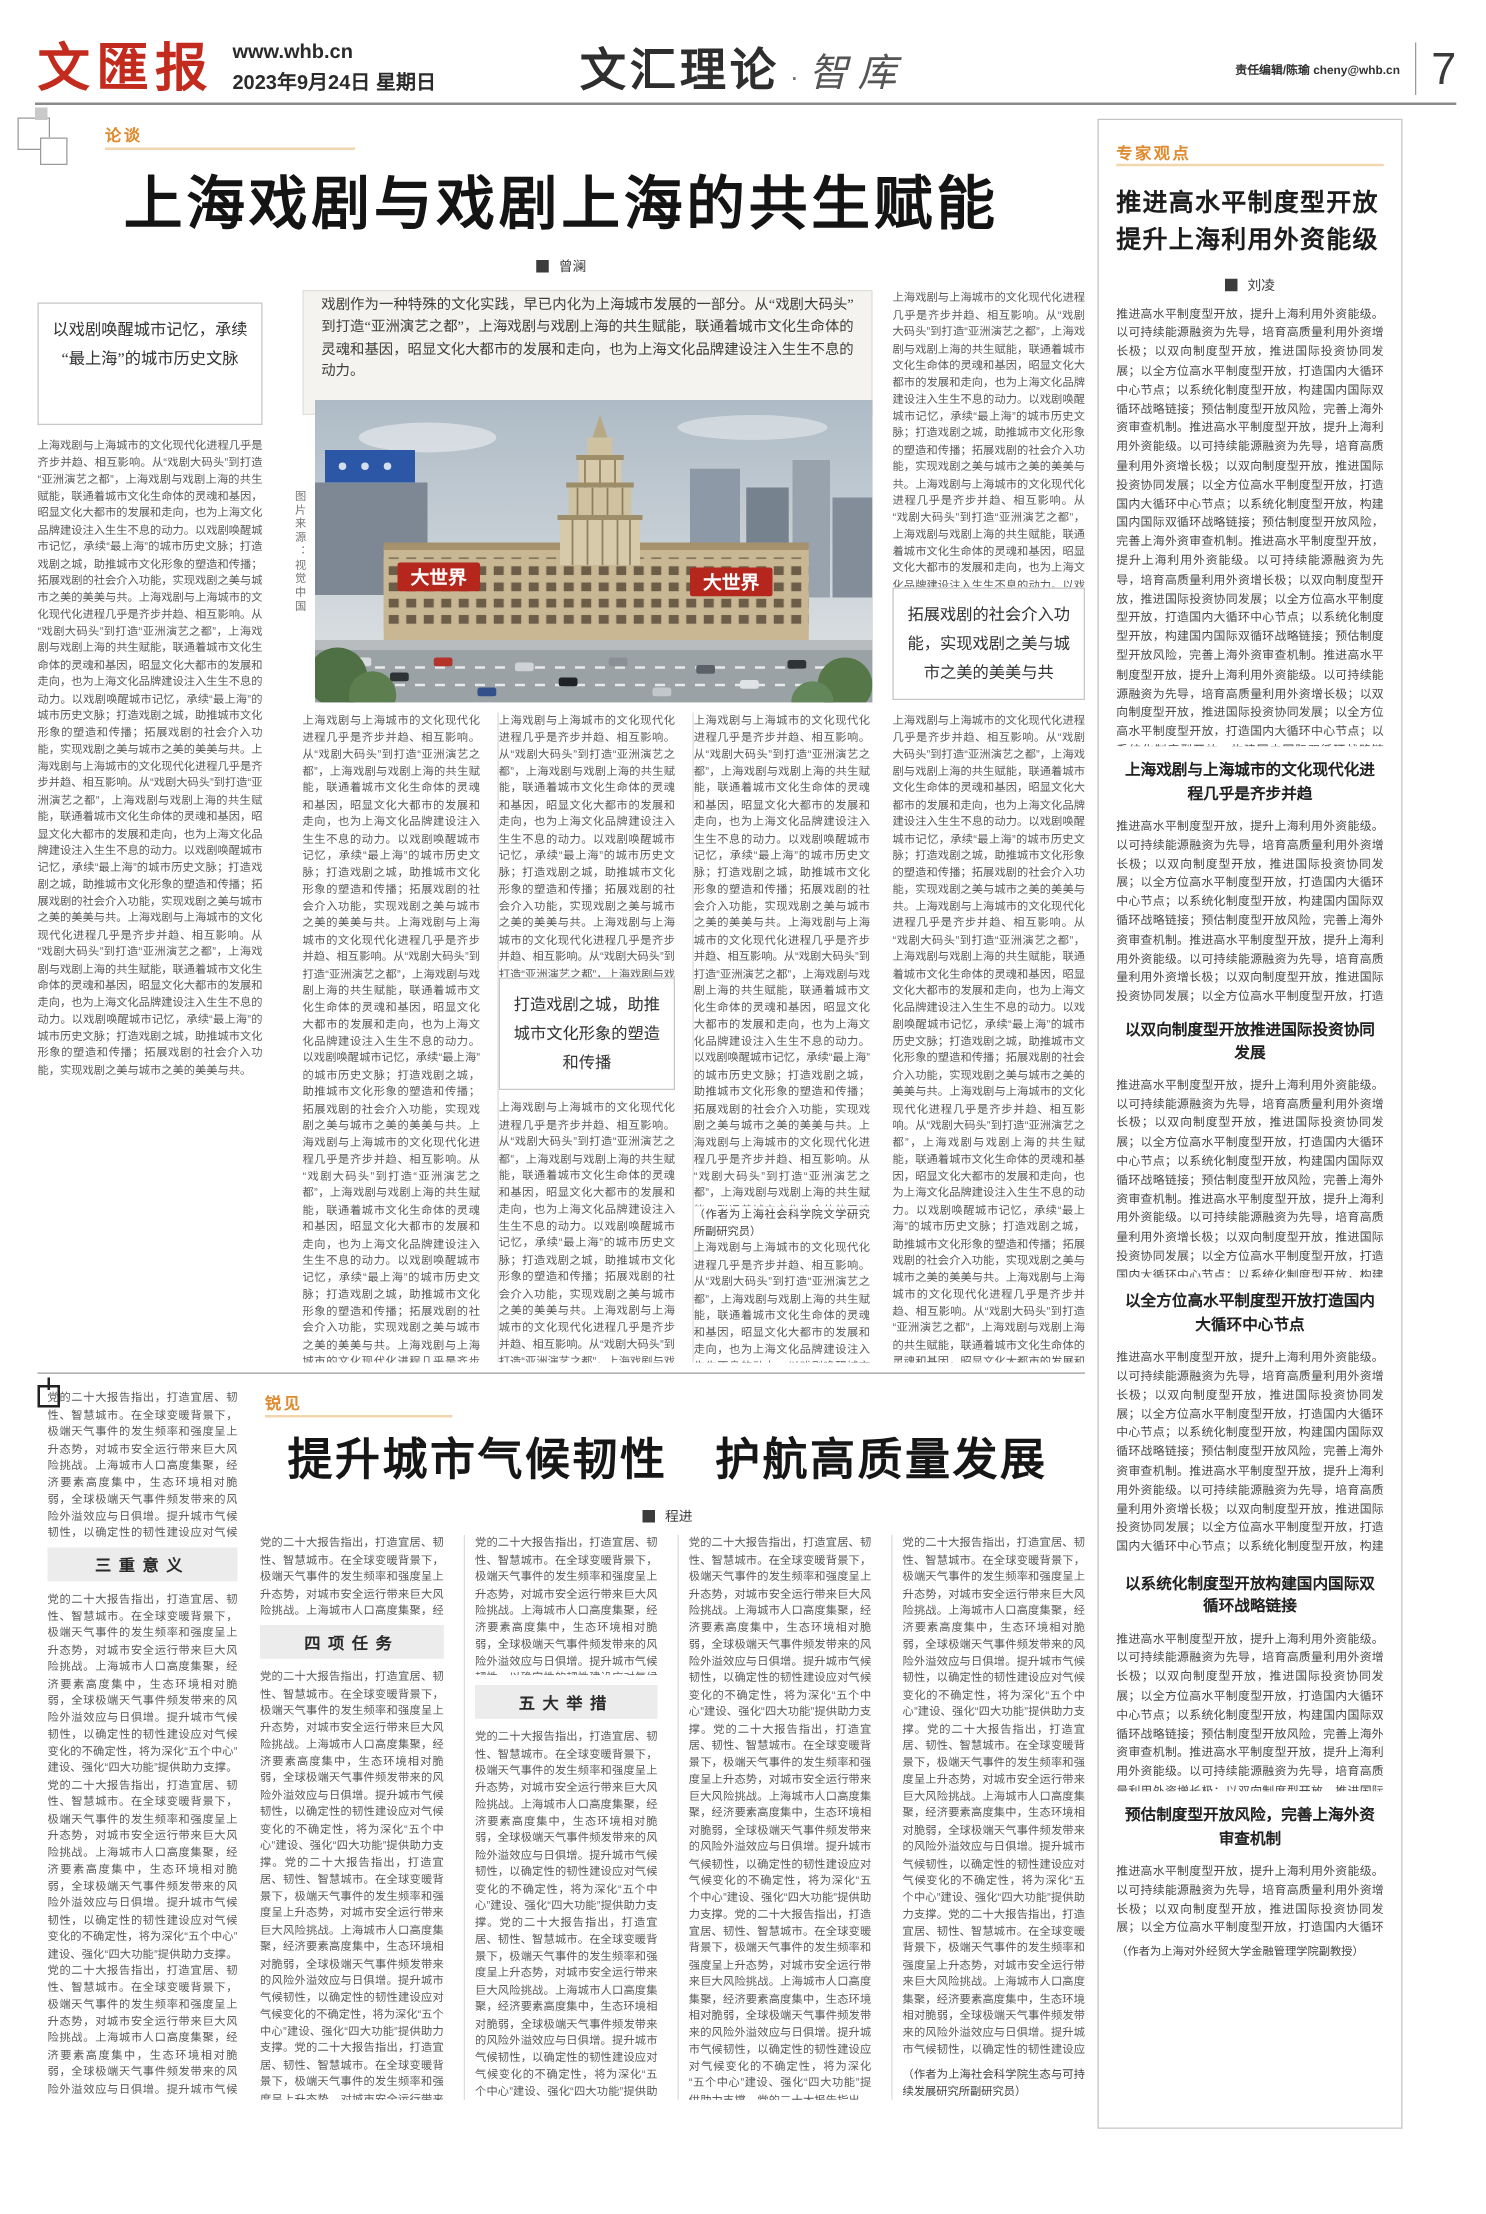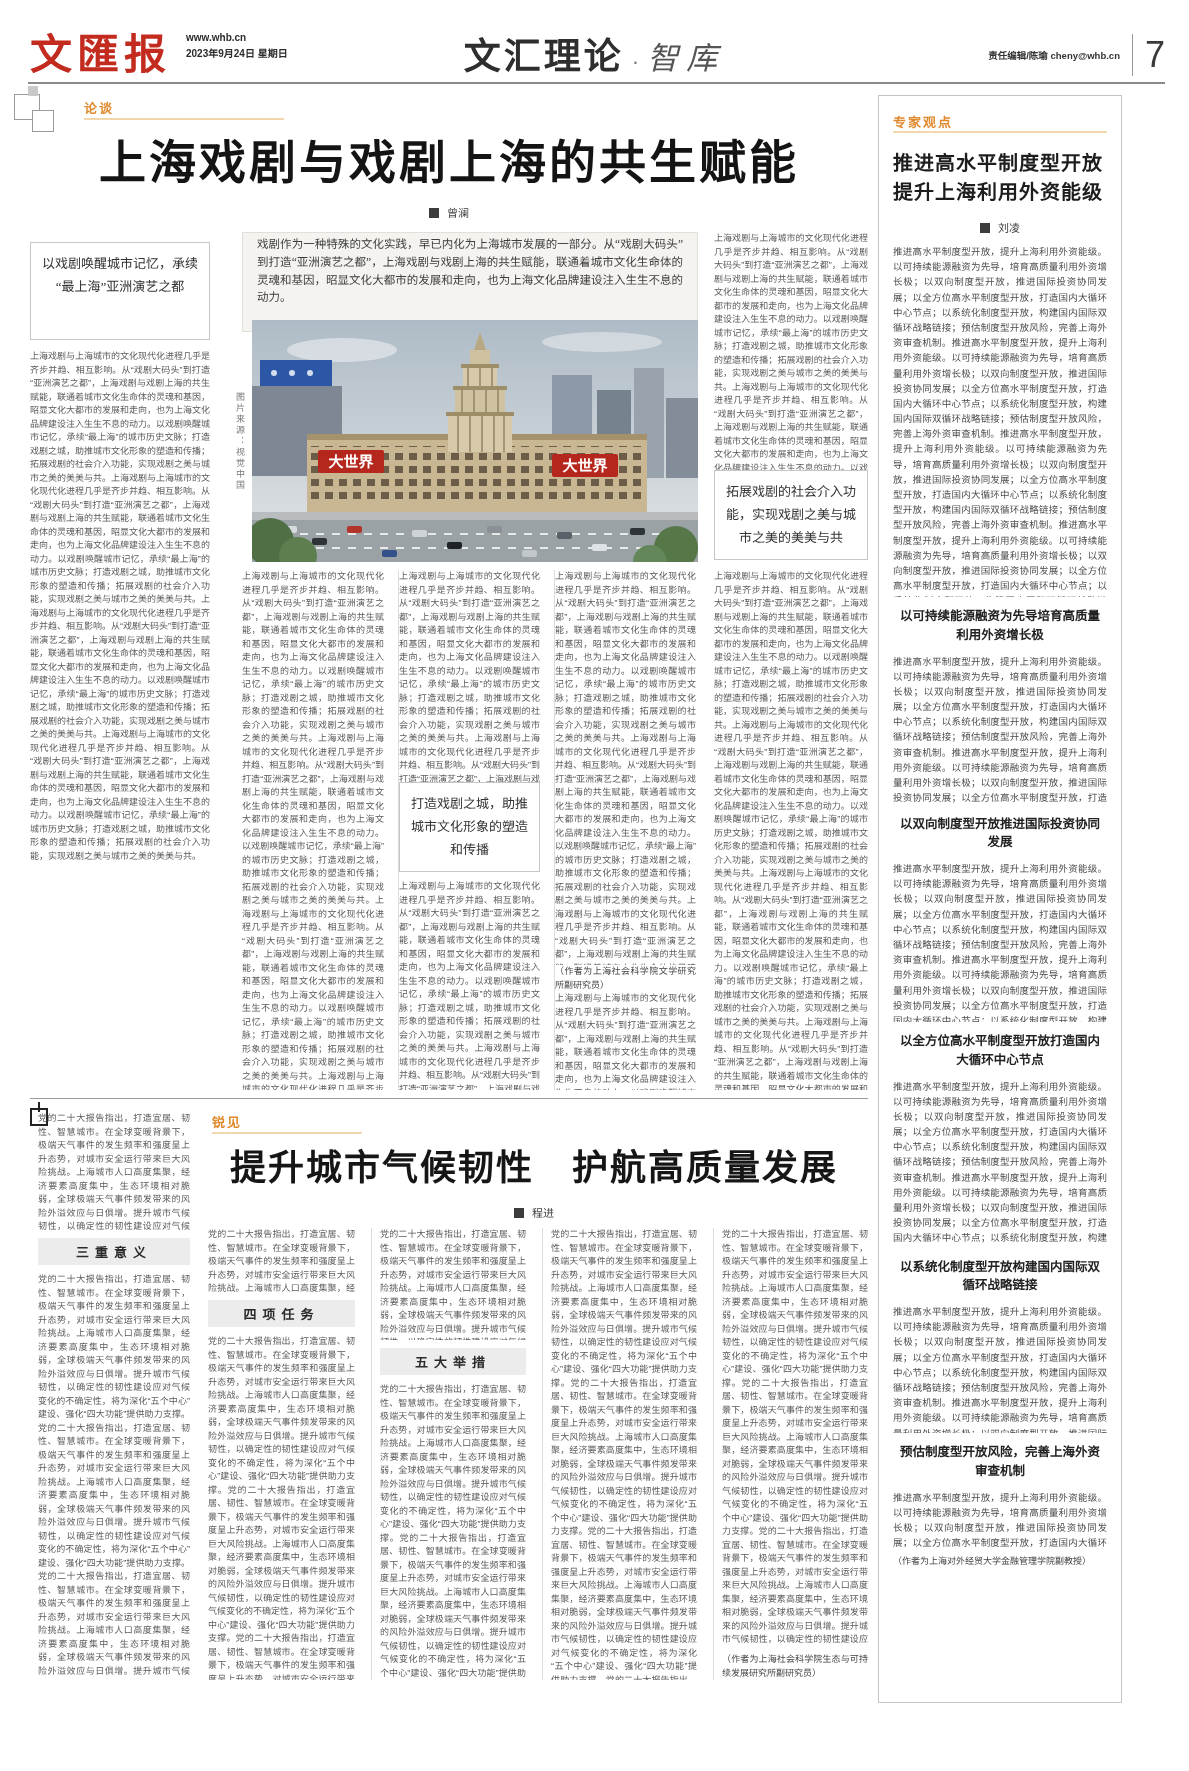--- a/index.html
+++ b/index.html
@@ -4,21 +4,21 @@
 <style>
   * { margin:0; padding:0; box-sizing:border-box; }
   html,body { background:#ffffff; }
   body { width:1189px; height:1771px; position:relative; overflow:hidden;
          font-family:"Liberation Sans","DejaVu Sans",sans-serif; color:#4a4a4a; }
   .abs { position:absolute; }
 
   
   .logo { left:30px; top:20px; font-family:"Liberation Serif","DejaVu Serif",serif;
           font-weight:900; font-size:42px; color:#c32b1f; letter-spacing:5px; }
-  .hmeta { left:186px; top:30px; font-size:10px; font-weight:bold; color:#2b2b2b; line-height:1.55; }
+  .hmeta { left:186px; top:30px; font-size:16px; font-weight:bold; color:#2b2b2b; line-height:1.55; }
   .htitle { left:0; right:0; top:26px; text-align:center; }
   .htitle .t1 { font-size:37px; font-weight:900; color:#2e2e2e; letter-spacing:3px; }
   .htitle .dot { font-size:22px; color:#777; margin:0 8px; }
   .htitle .t2 { font-size:31px; font-weight:400; color:#555; letter-spacing:8px;font-style:italic; }
   .hright { right:24px; top:34px; display:flex; align-items:center; gap:12px;margin-left:10px; }
   .hright .ed { font-size:9.5px; color:#333; font-weight:bold; }
   .hright .vdiv { width:1px; height:42px; background:#9a9a9a; }
   .hright .pnum { font-size:36px; color:#3a3a3a; font-weight:400; }
   .hrule { left:28px; top:82px; width:1137px; height:2px; background:#8a8a8a; }
 
@@ -128,21 +128,21 @@
 </div>
 
 <div class="abs main">
   <div class="seclabel lab">论谈</div>
   <div class="labelline labline"></div>
   <h1 class="headline">上海戏剧与戏剧上海的共生赋能</h1>
   <div class="byline">
     <span class="sq"></span><span>曾澜</span>
   </div>
 
-  <div class="pullbox quotebox">以戏剧唤醒城市记忆，承续“最上海”亚洲演艺之都</div>
+  <div class="pullbox quotebox">以戏剧唤醒城市记忆，承续“最上海”的城市历史文脉</div>
   <div class="bodytext lcol">上海戏剧与上海城市的文化现代化进程几乎是齐步并趋、相互影响。从“戏剧大码头”到打造“亚洲演艺之都”，上海戏剧与戏剧上海的共生赋能，联通着城市文化生命体的灵魂和基因，昭显文化大都市的发展和走向，也为上海文化品牌建设注入生生不息的动力。以戏剧唤醒城市记忆，承续“最上海”的城市历史文脉；打造戏剧之城，助推城市文化形象的塑造和传播；拓展戏剧的社会介入功能，实现戏剧之美与城市之美的美美与共。上海戏剧与上海城市的文化现代化进程几乎是齐步并趋、相互影响。从“戏剧大码头”到打造“亚洲演艺之都”，上海戏剧与戏剧上海的共生赋能，联通着城市文化生命体的灵魂和基因，昭显文化大都市的发展和走向，也为上海文化品牌建设注入生生不息的动力。以戏剧唤醒城市记忆，承续“最上海”的城市历史文脉；打造戏剧之城，助推城市文化形象的塑造和传播；拓展戏剧的社会介入功能，实现戏剧之美与城市之美的美美与共。上海戏剧与上海城市的文化现代化进程几乎是齐步并趋、相互影响。从“戏剧大码头”到打造“亚洲演艺之都”，上海戏剧与戏剧上海的共生赋能，联通着城市文化生命体的灵魂和基因，昭显文化大都市的发展和走向，也为上海文化品牌建设注入生生不息的动力。以戏剧唤醒城市记忆，承续“最上海”的城市历史文脉；打造戏剧之城，助推城市文化形象的塑造和传播；拓展戏剧的社会介入功能，实现戏剧之美与城市之美的美美与共。上海戏剧与上海城市的文化现代化进程几乎是齐步并趋、相互影响。从“戏剧大码头”到打造“亚洲演艺之都”，上海戏剧与戏剧上海的共生赋能，联通着城市文化生命体的灵魂和基因，昭显文化大都市的发展和走向，也为上海文化品牌建设注入生生不息的动力。以戏剧唤醒城市记忆，承续“最上海”的城市历史文脉；打造戏剧之城，助推城市文化形象的塑造和传播；拓展戏剧的社会介入功能，实现戏剧之美与城市之美的美美与共。</div>
 
   <div class="introbox">戏剧作为一种特殊的文化实践，早已内化为上海城市发展的一部分。从“戏剧大码头”到打造“亚洲演艺之都”，上海戏剧与戏剧上海的共生赋能，联通着城市文化生命体的灵魂和基因，昭显文化大都市的发展和走向，也为上海文化品牌建设注入生生不息的动力。</div>
 
   <div class="photo">
     <svg width="446" height="242" viewBox="0 0 446 242">
       <defs>
         <linearGradient id="sky" x1="0" y1="0" x2="0" y2="1">
           <stop offset="0" stop-color="#aebbc6"></stop>
             <stop offset="1" stop-color="#e2e5e6"></stop>
@@ -297,21 +297,21 @@
   <div class="seclabel">专家观点</div>
   <div class="labelline"></div>
   <div class="sb-headline">
     <div>推进高水平制度型开放</div>
     <div>提升上海利用外资能级</div>
   </div>
   <div class="byline">
     <span class="sq"></span><span>刘凌</span>
   </div>
   <div class="sbtext sb1">推进高水平制度型开放，提升上海利用外资能级。以可持续能源融资为先导，培育高质量利用外资增长极；以双向制度型开放，推进国际投资协同发展；以全方位高水平制度型开放，打造国内大循环中心节点；以系统化制度型开放，构建国内国际双循环战略链接；预估制度型开放风险，完善上海外资审查机制。推进高水平制度型开放，提升上海利用外资能级。以可持续能源融资为先导，培育高质量利用外资增长极；以双向制度型开放，推进国际投资协同发展；以全方位高水平制度型开放，打造国内大循环中心节点；以系统化制度型开放，构建国内国际双循环战略链接；预估制度型开放风险，完善上海外资审查机制。推进高水平制度型开放，提升上海利用外资能级。以可持续能源融资为先导，培育高质量利用外资增长极；以双向制度型开放，推进国际投资协同发展；以全方位高水平制度型开放，打造国内大循环中心节点；以系统化制度型开放，构建国内国际双循环战略链接；预估制度型开放风险，完善上海外资审查机制。推进高水平制度型开放，提升上海利用外资能级。以可持续能源融资为先导，培育高质量利用外资增长极；以双向制度型开放，推进国际投资协同发展；以全方位高水平制度型开放，打造国内大循环中心节点；以系统化制度型开放，构建国内国际双循环战略链接；预估制度型开放风险，完善上海外资审查机制。</div>
-  <div class="sbsub">以可持续能源融资为先导培育高质量利用外资增长极</div>
+  <div class="sbsub">上海戏剧与上海城市的文化现代化进程几乎是齐步并趋</div>
   <div class="sbtext sb2">推进高水平制度型开放，提升上海利用外资能级。以可持续能源融资为先导，培育高质量利用外资增长极；以双向制度型开放，推进国际投资协同发展；以全方位高水平制度型开放，打造国内大循环中心节点；以系统化制度型开放，构建国内国际双循环战略链接；预估制度型开放风险，完善上海外资审查机制。推进高水平制度型开放，提升上海利用外资能级。以可持续能源融资为先导，培育高质量利用外资增长极；以双向制度型开放，推进国际投资协同发展；以全方位高水平制度型开放，打造国内大循环中心节点；以系统化制度型开放，构建国内国际双循环战略链接；预估制度型开放风险，完善上海外资审查机制。</div>
   <div class="sbsub">以双向制度型开放推进国际投资协同发展</div>
   <div class="sbtext sb3">推进高水平制度型开放，提升上海利用外资能级。以可持续能源融资为先导，培育高质量利用外资增长极；以双向制度型开放，推进国际投资协同发展；以全方位高水平制度型开放，打造国内大循环中心节点；以系统化制度型开放，构建国内国际双循环战略链接；预估制度型开放风险，完善上海外资审查机制。推进高水平制度型开放，提升上海利用外资能级。以可持续能源融资为先导，培育高质量利用外资增长极；以双向制度型开放，推进国际投资协同发展；以全方位高水平制度型开放，打造国内大循环中心节点；以系统化制度型开放，构建国内国际双循环战略链接；预估制度型开放风险，完善上海外资审查机制。</div>
   <div class="sbsub">以全方位高水平制度型开放打造国内大循环中心节点</div>
   <div class="sbtext sb4">推进高水平制度型开放，提升上海利用外资能级。以可持续能源融资为先导，培育高质量利用外资增长极；以双向制度型开放，推进国际投资协同发展；以全方位高水平制度型开放，打造国内大循环中心节点；以系统化制度型开放，构建国内国际双循环战略链接；预估制度型开放风险，完善上海外资审查机制。推进高水平制度型开放，提升上海利用外资能级。以可持续能源融资为先导，培育高质量利用外资增长极；以双向制度型开放，推进国际投资协同发展；以全方位高水平制度型开放，打造国内大循环中心节点；以系统化制度型开放，构建国内国际双循环战略链接；预估制度型开放风险，完善上海外资审查机制。</div>
   <div class="sbsub">以系统化制度型开放构建国内国际双循环战略链接</div>
   <div class="sbtext sb5">推进高水平制度型开放，提升上海利用外资能级。以可持续能源融资为先导，培育高质量利用外资增长极；以双向制度型开放，推进国际投资协同发展；以全方位高水平制度型开放，打造国内大循环中心节点；以系统化制度型开放，构建国内国际双循环战略链接；预估制度型开放风险，完善上海外资审查机制。推进高水平制度型开放，提升上海利用外资能级。以可持续能源融资为先导，培育高质量利用外资增长极；以双向制度型开放，推进国际投资协同发展；以全方位高水平制度型开放，打造国内大循环中心节点；以系统化制度型开放，构建国内国际双循环战略链接；预估制度型开放风险，完善上海外资审查机制。</div>
   <div class="sbsub">预估制度型开放风险，完善上海外资审查机制</div>
   <div class="sbtext sb6">推进高水平制度型开放，提升上海利用外资能级。以可持续能源融资为先导，培育高质量利用外资增长极；以双向制度型开放，推进国际投资协同发展；以全方位高水平制度型开放，打造国内大循环中心节点；以系统化制度型开放，构建国内国际双循环战略链接；预估制度型开放风险，完善上海外资审查机制。</div>
   <div class="attrib">（作者为上海对外经贸大学金融管理学院副教授）</div>

